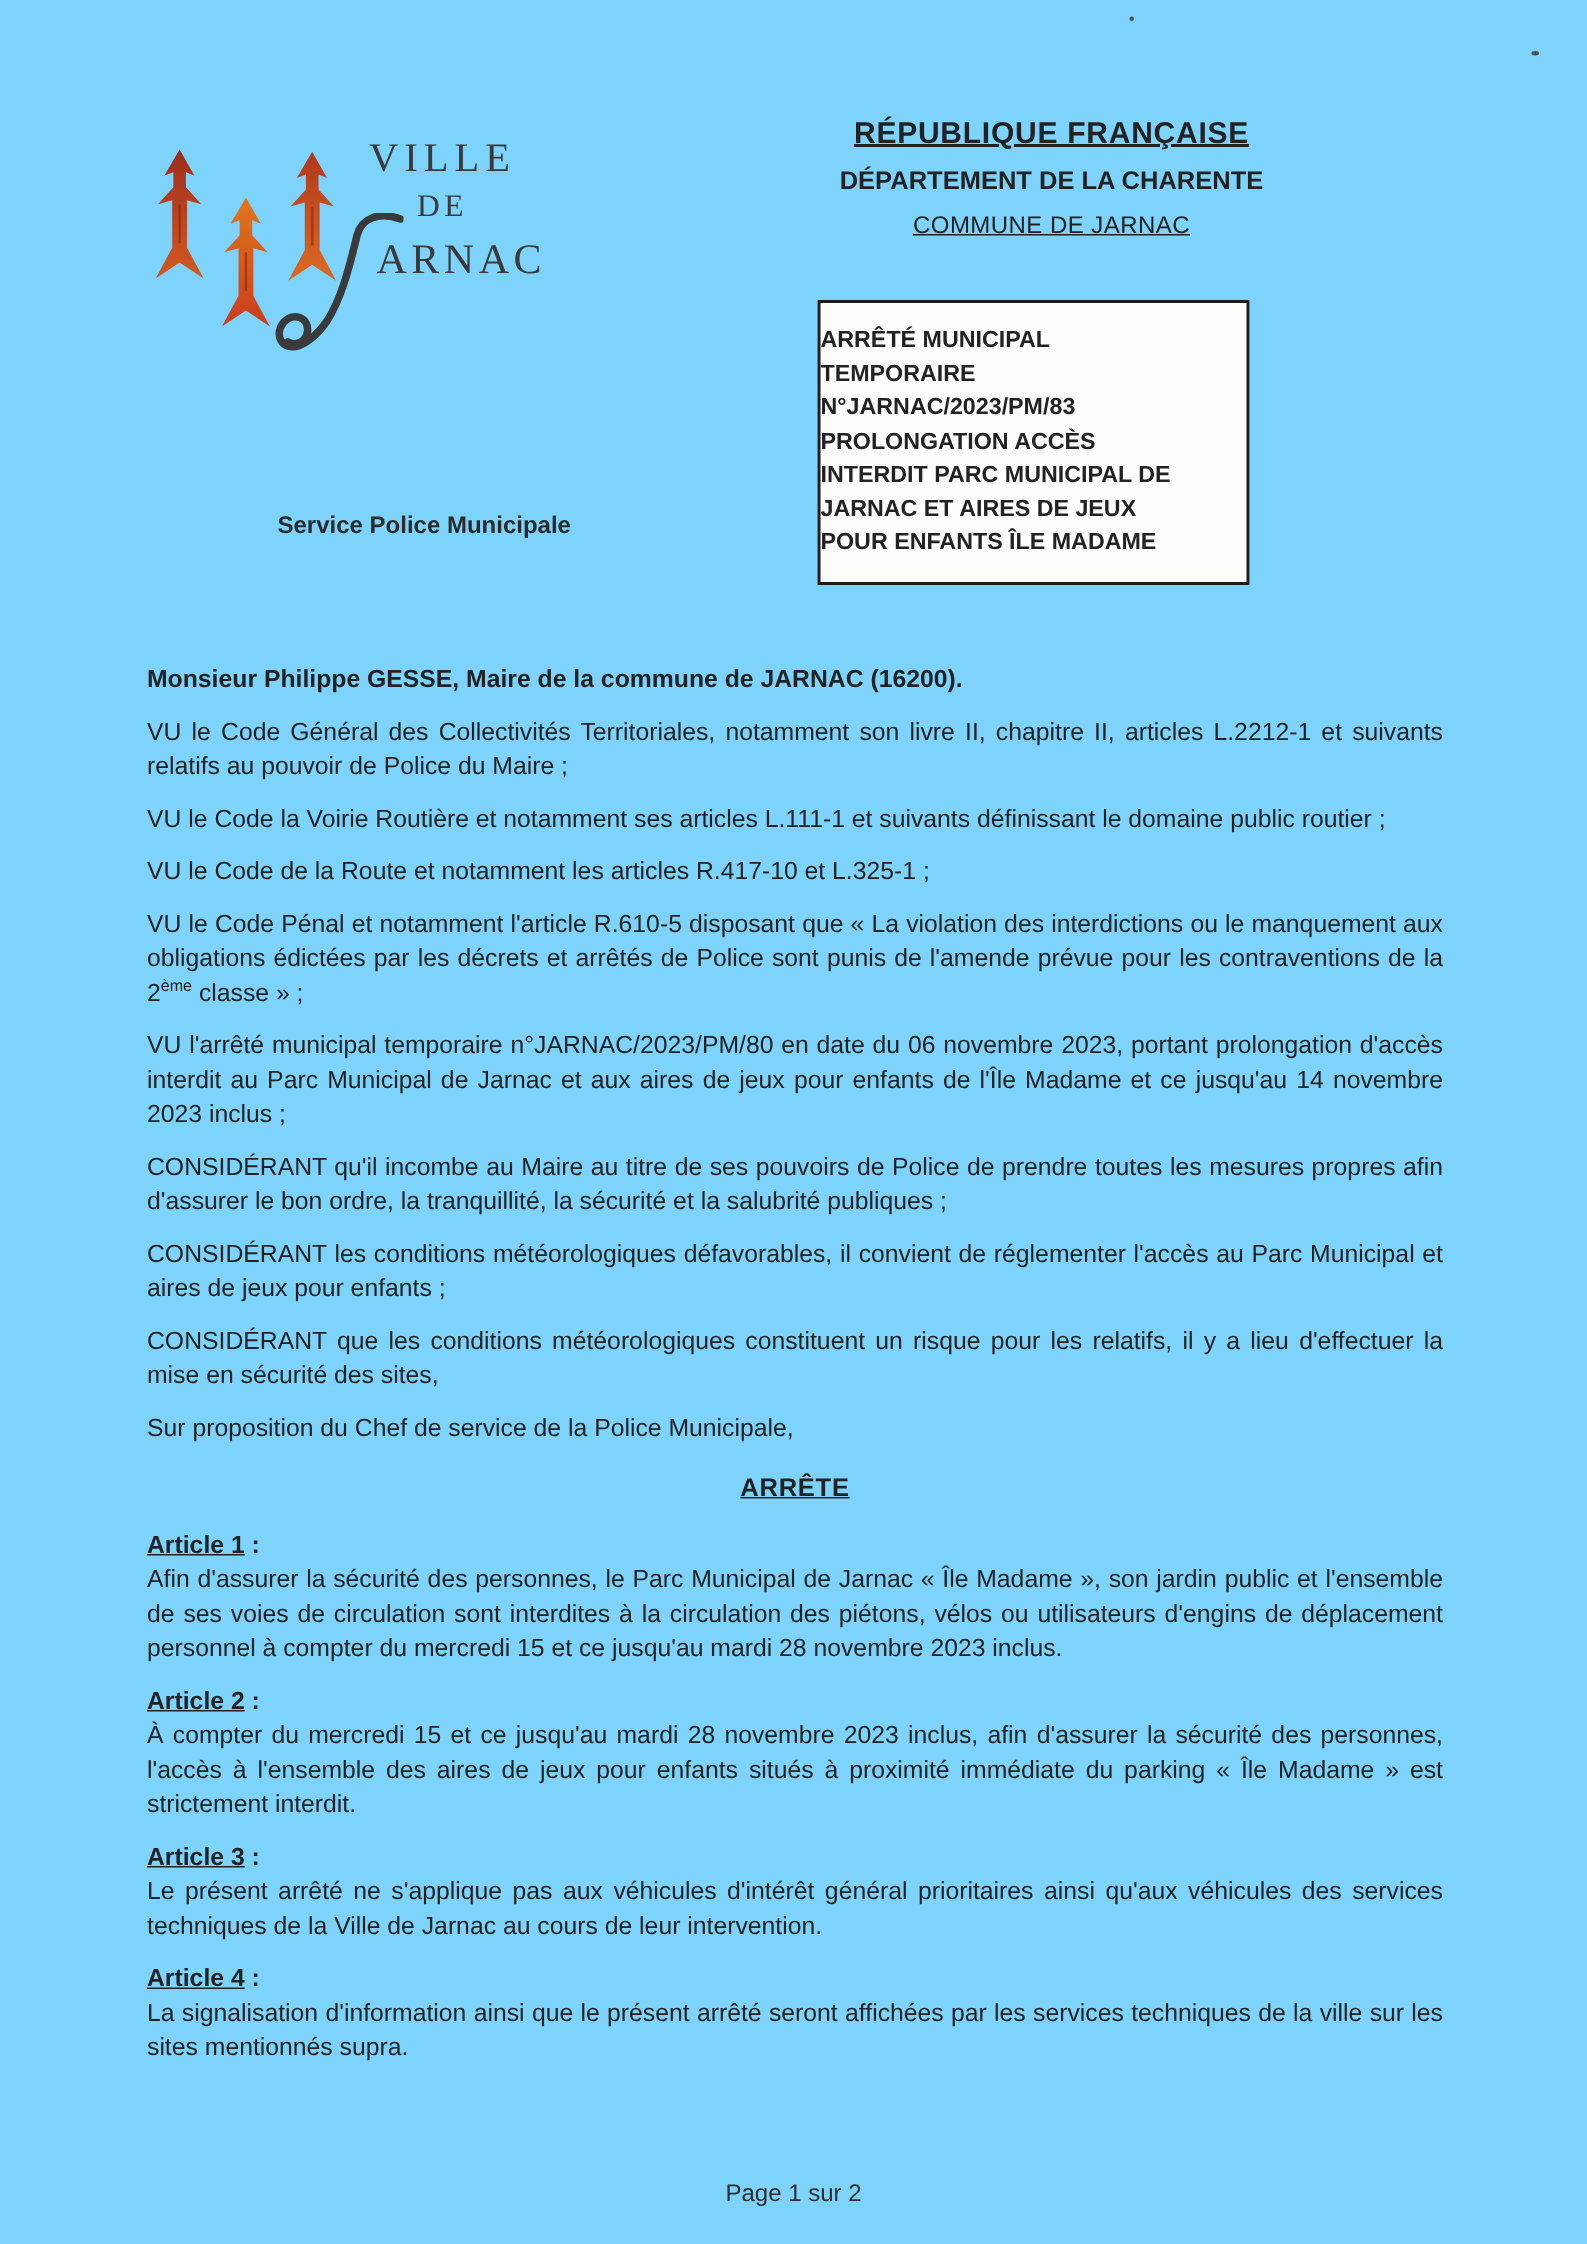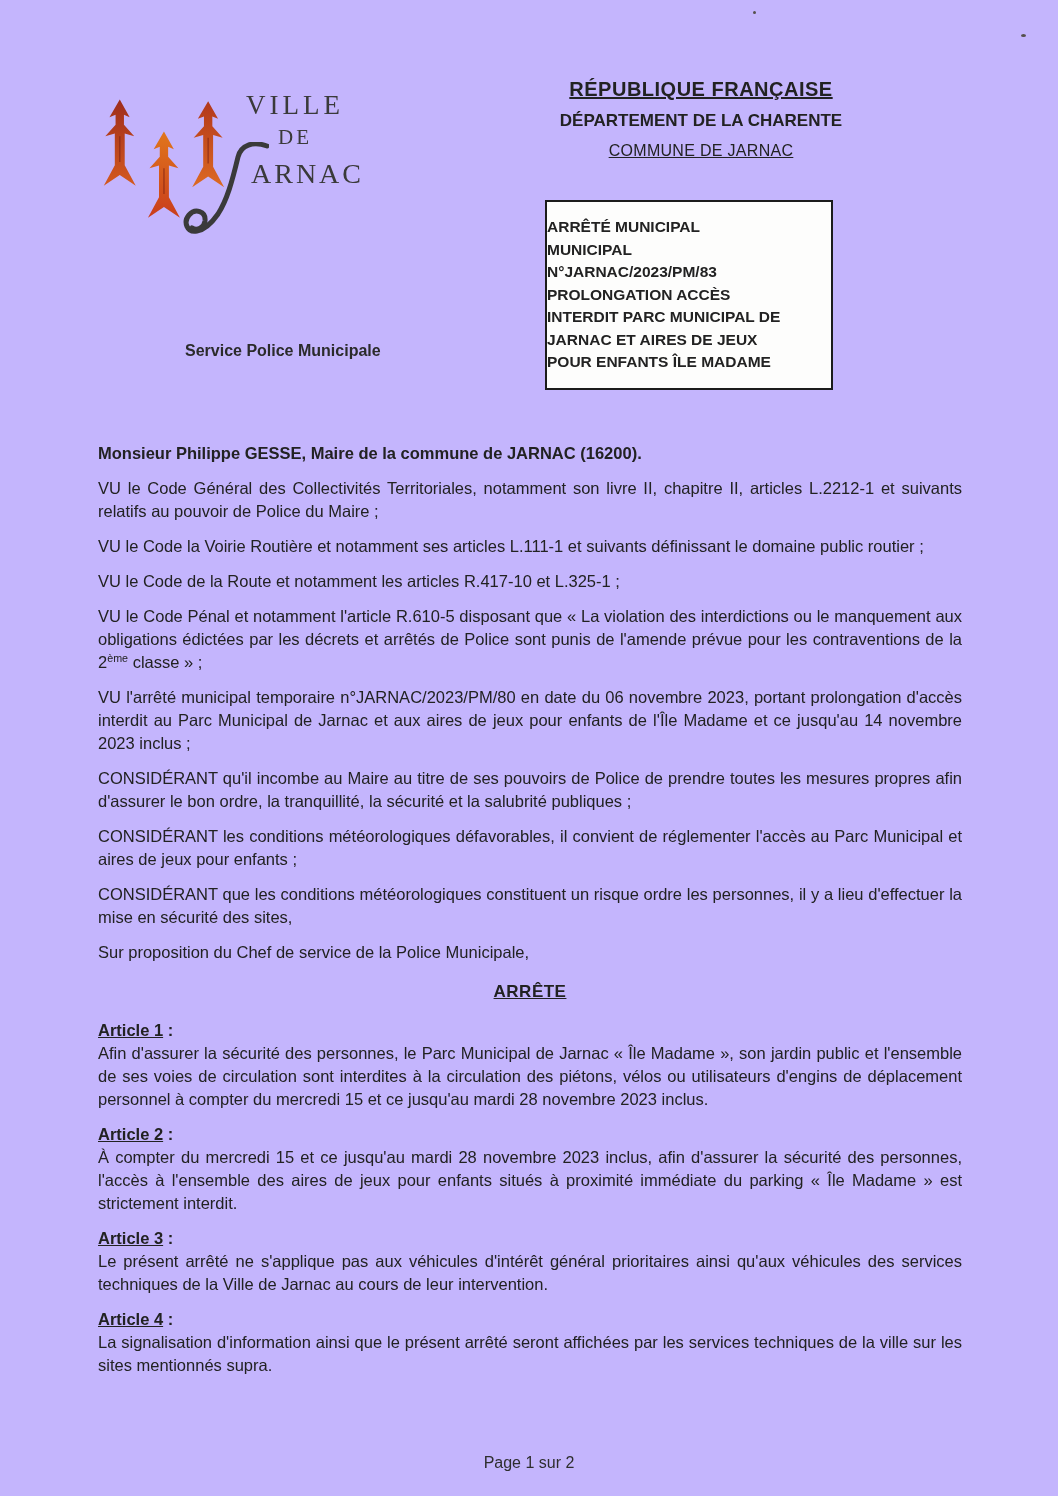--- a/index.html
+++ b/index.html
@@ -1,18 +1,18 @@
 <!DOCTYPE html>
 <html><head>
 <meta charset="utf-8">
 <style>
   html,body{margin:0;padding:0;background:#e8e8e8;}
   .page{
     position:relative;width:1058px;height:1496px;margin:0 auto;
-    background:#c4b5fd;color:#1d1d1d;overflow:hidden;
+    background:#7dd3fc;color:#1d1d1d;overflow:hidden;
     font-family:"Liberation Sans", sans-serif;
   }
   .u{text-decoration:underline;}
   .speck{position:absolute;background:#55504c;border-radius:50%;}
   .s1{left:753px;top:11px;width:3px;height:3px;}
   .s2{left:1021px;top:34px;width:5px;height:3px;}
 
   
   .logo{position:absolute;left:103px;top:86px;width:300px;height:170px;}
   .fish{position:absolute;left:0;top:6px;}
@@ -104,39 +104,39 @@
   <div class="service">Service Police Municipale</div>
 
   <div class="masthead">
     <div class="republic u">RÉPUBLIQUE FRANÇAISE</div>
     <div class="department">DÉPARTEMENT DE LA CHARENTE</div>
     <div class="commune u">COMMUNE DE JARNAC</div>
   </div>
 
   <div class="decree-box">
       <div>ARRÊTÉ MUNICIPAL</div>
-      <div>MUNICIPAL</div>
+      <div>TEMPORAIRE</div>
       <div>N°JARNAC/2023/PM/83</div>
       <div>PROLONGATION ACCÈS</div>
       <div>INTERDIT PARC MUNICIPAL DE</div>
       <div>JARNAC ET AIRES DE JEUX</div>
       <div>POUR ENFANTS ÎLE MADAME</div>
     </div>
 
   <div class="body-col">
     <p class="intro">Monsieur Philippe GESSE, Maire de la commune de JARNAC (16200).</p>
     <div>
         <p class="para"><b>VU</b><span> le Code Général des Collectivités Territoriales, notamment son livre II, chapitre II, articles L.2212-1 et suivants relatifs au pouvoir de Police du Maire ;</span></p>
         <p class="para"><b>VU</b><span> le Code la Voirie Routière et notamment ses articles L.111-1 et suivants définissant le domaine public routier ;</span></p>
         <p class="para"><b>VU</b><span> le Code de la Route et notamment les articles R.417-10 et L.325-1 ;</span></p>
         <p class="para"><b>VU</b><span> le Code Pénal et notamment l'article R.610-5 disposant que « La violation des interdictions ou le manquement aux obligations édictées par les décrets et arrêtés de Police sont punis de l'amende prévue pour les contraventions de la 2</span><sup>ème</sup><span> classe » ;</span></p>
         <p class="para"><b>VU</b><span> l'arrêté municipal temporaire n°JARNAC/2023/PM/80 en date du 06 novembre 2023, portant prolongation d'accès interdit au Parc Municipal de Jarnac et aux aires de jeux pour enfants de l'Île Madame et ce jusqu'au 14 novembre 2023 inclus ;</span></p>
         <p class="para"><b>CONSIDÉRANT</b><span> qu'il incombe au Maire au titre de ses pouvoirs de Police de prendre toutes les mesures propres afin d'assurer le bon ordre, la tranquillité, la sécurité et la salubrité publiques ;</span></p>
         <p class="para"><b>CONSIDÉRANT</b><span> les conditions météorologiques défavorables, il convient de réglementer l'accès au Parc Municipal et aires de jeux pour enfants ;</span></p>
-        <p class="para"><b>CONSIDÉRANT</b><span> que les conditions météorologiques constituent un risque ordre les personnes, il y a lieu d'effectuer la mise en sécurité des sites,</span></p>
+        <p class="para"><b>CONSIDÉRANT</b><span> que les conditions météorologiques constituent un risque pour les relatifs, il y a lieu d'effectuer la mise en sécurité des sites,</span></p>
         <p class="para"><span>Sur proposition du Chef de service de la Police Municipale,</span></p>
       </div>
     <p class="order-heading"><span class="u">ARRÊTE</span></p>
     <div>
         <div>
           <p class="art-head"><span class="u">Article 1</span><span> :</span></p>
           <p class="art-body">Afin d'assurer la sécurité des personnes, le Parc Municipal de Jarnac « Île Madame », son jardin public et l'ensemble de ses voies de circulation sont interdites à la circulation des piétons, vélos ou utilisateurs d'engins de déplacement personnel à compter du mercredi 15 et ce jusqu'au mardi 28 novembre 2023 inclus.</p>
         </div>
         <div>
           <p class="art-head"><span class="u">Article 2</span><span> :</span></p>

